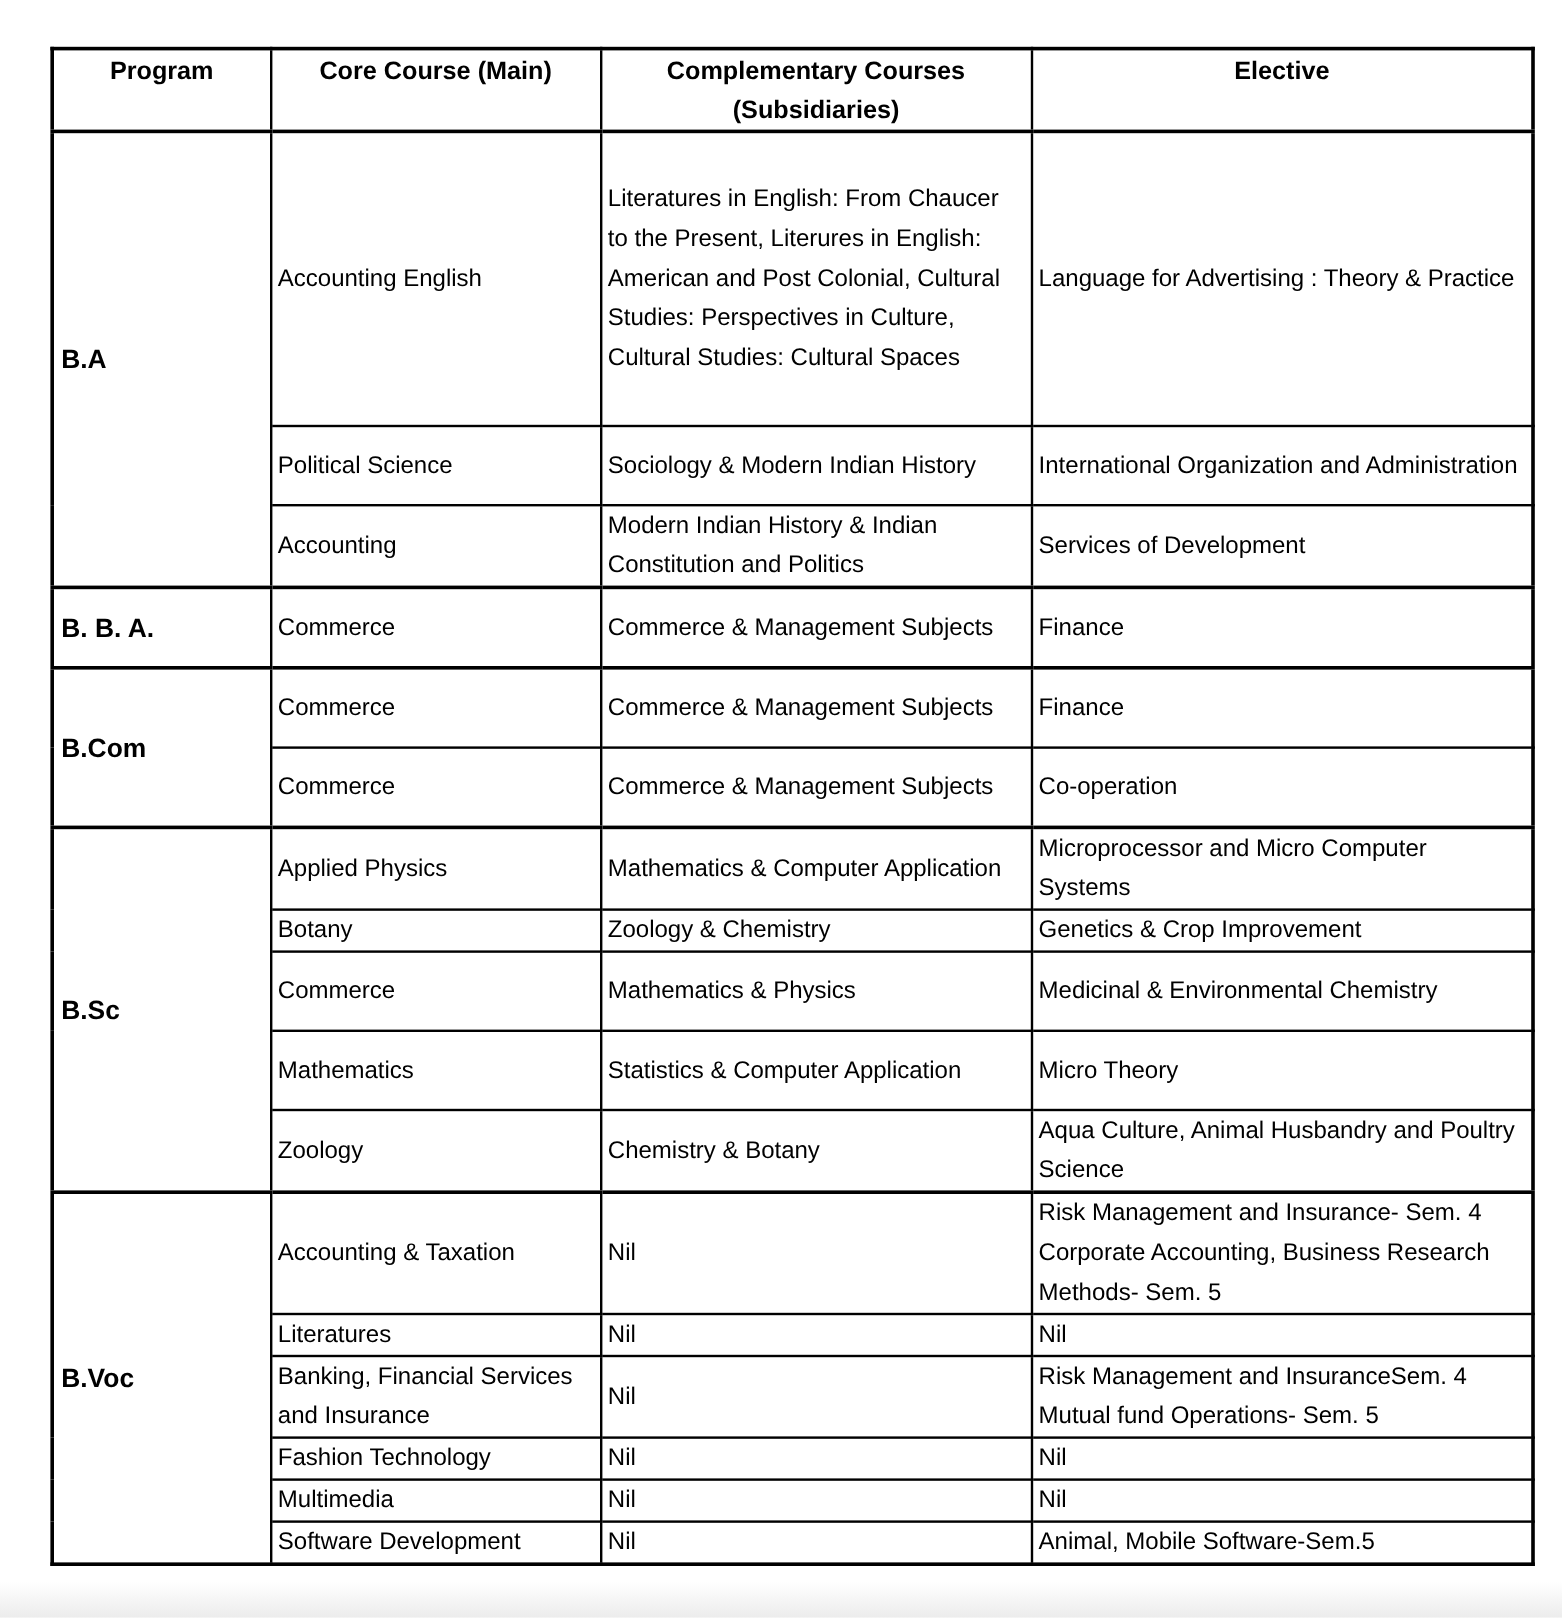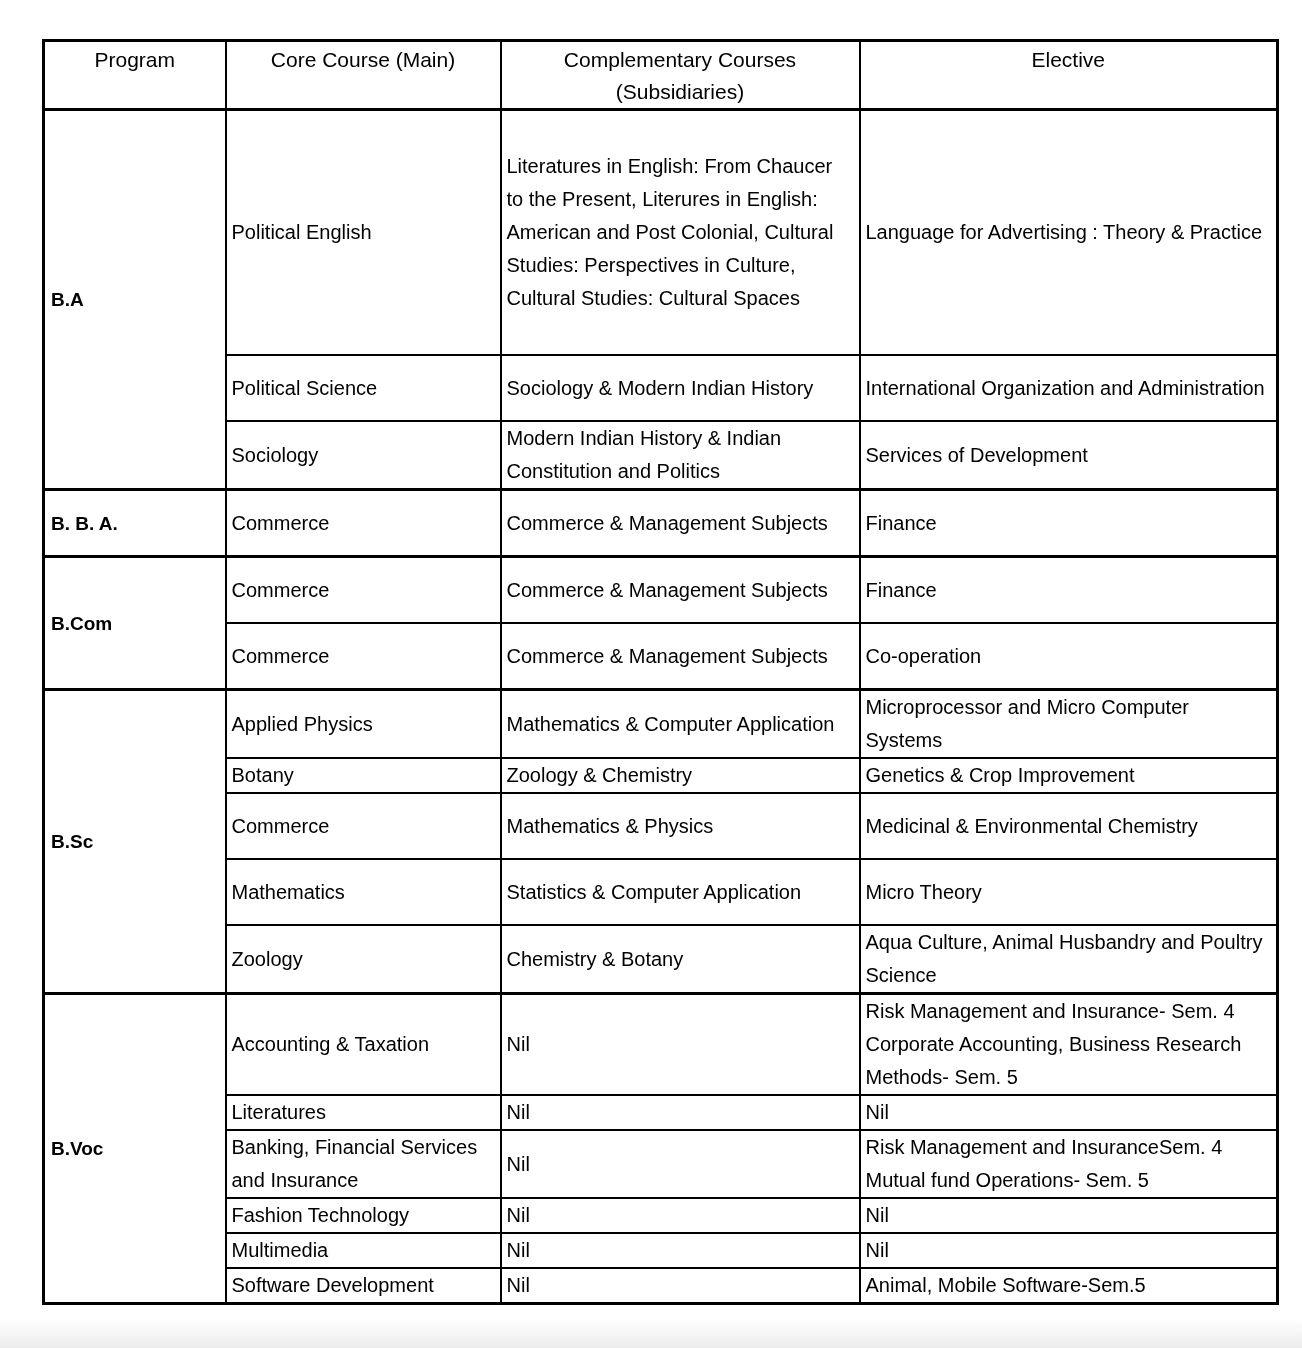--- a/index.html
+++ b/index.html
@@ -22,30 +22,30 @@
   col.c4 { width:418px; }
   th, td {
     border:2px solid #000;
     vertical-align:middle;
     font-size:20px;
     line-height:33px;
     padding:0 5px;
     text-align:left;
   }
   th {
-    font-weight:normal;
+    font-weight:bold;
     text-align:center;
     vertical-align:top;
     padding-top:2px;
     font-size:21px;
     line-height:32px;
     height:64px;
     border-bottom:3px solid #000;
   }
-  td.prog { font-weight:bold; font-size:19px; padding-left:6px; }
+  td.prog { font-weight:bold; font-size:22px; padding-left:6px; }
   tr.grp-start td { border-top:3px solid #000; }
   .h66 td { height:64px; }
   .h33 td { height:33px; }
   .hba td { height:243px; }
   .hacc td { height:99px;margin-top:19px; }
 </style>
 </head>
 <body>
 
 <table>
@@ -60,31 +60,31 @@
       <th>Program</th>
       <th>Core Course (Main)</th>
       <th>Complementary Courses (Subsidiaries)</th>
       <th>Elective</th>
     </tr>
   </thead>
   <tbody>
 
     <tr class="hba grp-start">
       <td class="prog" rowspan="3">B.A</td>
-      <td>Political English</td>
+      <td>Accounting English</td>
       <td>Literatures in English: From Chaucer to the Present, Literures in English: American and Post Colonial, Cultural Studies: Perspectives in Culture, Cultural Studies: Cultural Spaces</td>
       <td>Language for Advertising : Theory &amp; Practice</td>
     </tr>
     <tr class="h66">
       <td>Political Science</td>
       <td>Sociology &amp; Modern Indian History</td>
       <td>International Organization and Administration</td>
     </tr>
     <tr class="h66">
-      <td>Sociology</td>
+      <td>Accounting</td>
       <td>Modern Indian History &amp; Indian Constitution and Politics</td>
       <td>Services of Development</td>
     </tr>
 
     <tr class="h66 grp-start">
       <td class="prog">B. B. A.</td>
       <td>Commerce</td>
       <td>Commerce &amp; Management Subjects</td>
       <td>Finance</td>
     </tr>

